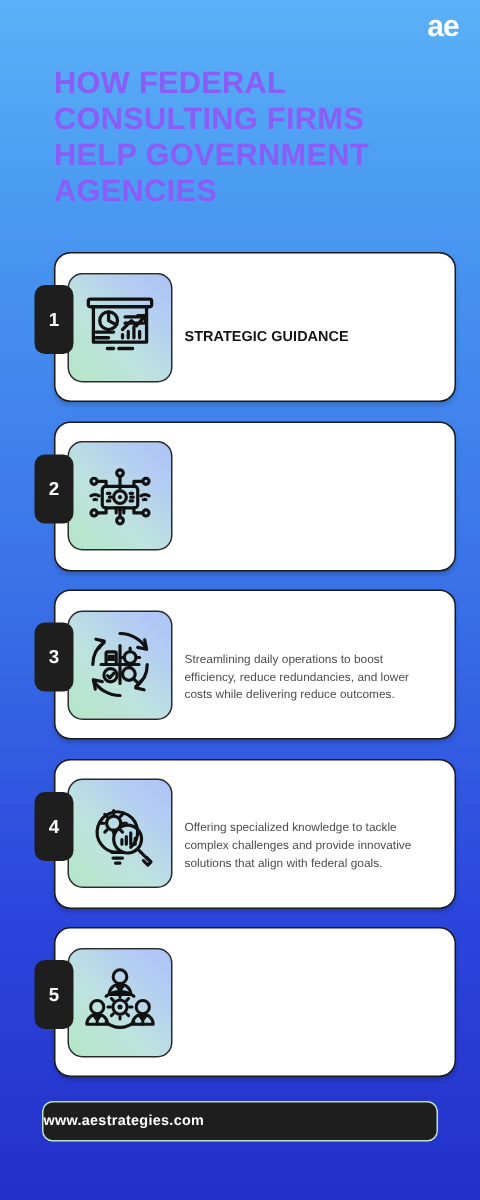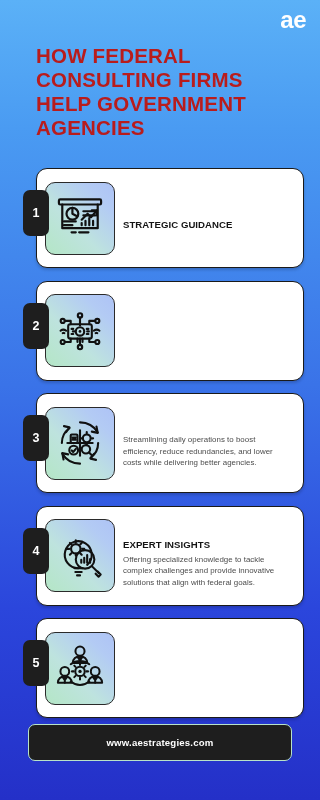--- a/index.html
+++ b/index.html
@@ -7,28 +7,28 @@
   body {
     font-family: "Liberation Sans", sans-serif;
     background: linear-gradient(180deg, #5BB1F7 0%, #4A9BF2 16%, #3A73E8 48%, #2B46DC 76%, #2430C8 100%);
     position: relative;
     overflow: hidden;
   }
 
   
   .logo {
     position:absolute; top:8px; right:14px;
-    color:#ffffff; font-size:24px; font-weight:700;
+    color:#ffffff; font-size:20px; font-weight:700;
     letter-spacing:-0.5px; line-height:1;text-align:right;
   }
 
   
   .heading {
     position:absolute; top:44px; left:36px; right:20px;
-    color:#b91c1c;
+    color:#8b5cf6;
     font-size:20.5px;
     font-weight:800;
     line-height:1.17;
     letter-spacing:0.2px;
     text-transform:uppercase;
   }
 
   
   .cards {
     position:absolute; top:168px; left:0; right:0;
@@ -83,25 +83,25 @@
   .card-desc {
     color:#4C4C4C;
     font-size:7.9px;
     line-height:1.48;
     letter-spacing:0.02px;
   }
 
   
   .footer {
     position:absolute; left:28px; right:28px; bottom:39px;
-    height:37px;
+    height:27px;
     background:#1E1E1E;
     border:1.4px solid #B9E3C8;
     border-radius:7px;
-    display:flex; align-items:center; justify-content:center;
+    display:flex; align-items:center; justify-content:flex-start;
   }
   .footer-text {
     color:#ffffff; font-size:9.6px; font-weight:700; letter-spacing:0.2px;
   }
 </style>
 </head>
 <body>
 
 <div class="logo">ae</div>
 
@@ -182,21 +182,21 @@
           <path d="M23 25.5h4 M23 28h4"></path>
           <circle cx="40" cy="26.5" r="4.6"></circle>
           <path d="M40 20.5v-1.5 M40 34v-1.5 M34 26.5h-1.5 M47.5 26.5H46"></path>
           <circle cx="24.5" cy="40.5" r="5.2"></circle>
           <path d="M22.2 40.8l1.7 1.8 3.2-3.6"></path>
           <circle cx="39" cy="39.5" r="5"></circle>
           <path d="M42.8 43.3l3.7 3.7"></path>
         </svg>
       </div>
       <div class="card-text">
-        <div class="card-desc">Streamlining daily operations to boost efficiency, reduce redundancies, and lower costs while delivering better agencies.</div>
+        <div class="card-desc">Streamlining daily operations to boost efficiency, reduce redundancies, and lower costs while delivering reduce outcomes.</div>
       </div>
     </div>
   </div>
 
   <div class="card-row">
     <div class="badge">4</div>
     <div class="card">
       <div class="icon-tile">
         <svg viewBox="0 0 64 64" fill="none" stroke="#111" stroke-width="2.5" stroke-linecap="round" stroke-linejoin="round">
           <path d="M30 46.5a16 16 0 1110.5-4"></path>
@@ -205,21 +205,20 @@
           <circle cx="27" cy="23.5" r="5.6"></circle>
           <path d="M27 16v-2.5 M27 31.5V29 M19.5 23.5H17 M37 23.5h-2.5"></path>
           <path d="M21.8 18.3l-1.8-1.8 M34 30.5l-1.8-1.8 M21.8 28.7l-1.8 1.8 M34 16.5l-1.8 1.8"></path>
           <circle cx="38" cy="36" r="11"></circle>
           <path d="M33.5 40V36.5 M37 40v-6 M40.5 40v-9 M44 40v-4.5"></path>
           <path d="M46 44l8.5 8.5"></path>
           <path d="M53 50.5l3.5 3.5-2.5 2.5-3.5-3.5"></path>
         </svg>
       </div>
       <div class="card-text">
-        <div class="card-title">EXPERT INSIGHTS</div>
         <div class="card-desc">Offering specialized knowledge to tackle complex challenges and provide innovative solutions that align with federal goals.</div>
       </div>
     </div>
   </div>
 
   <div class="card-row">
     <div class="badge">5</div>
     <div class="card">
       <div class="icon-tile">
         <svg viewBox="0 0 64 64" fill="none" stroke="#111" stroke-width="2.4" stroke-linecap="round" stroke-linejoin="round">

